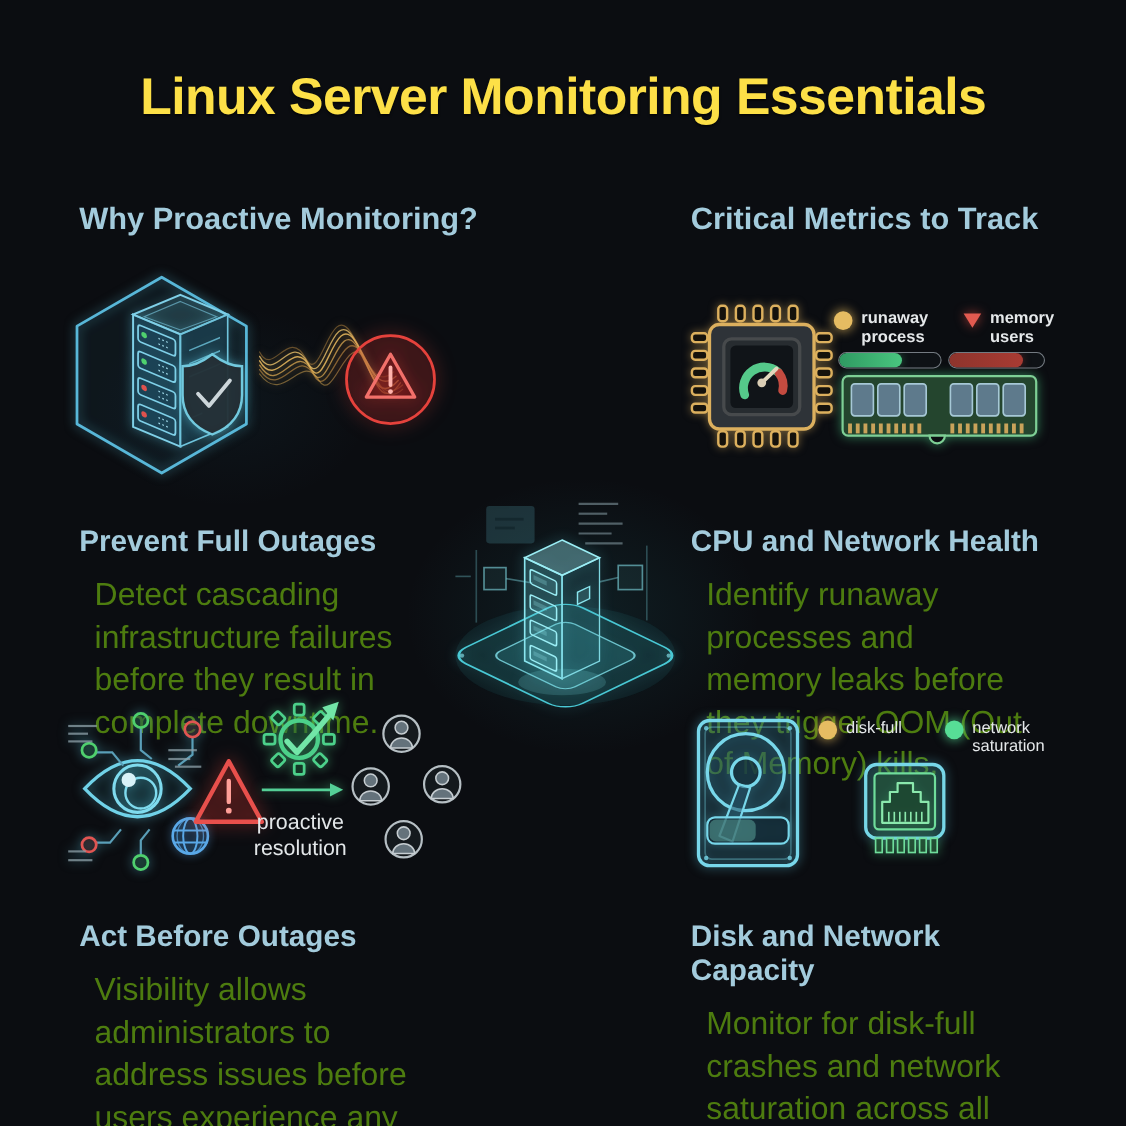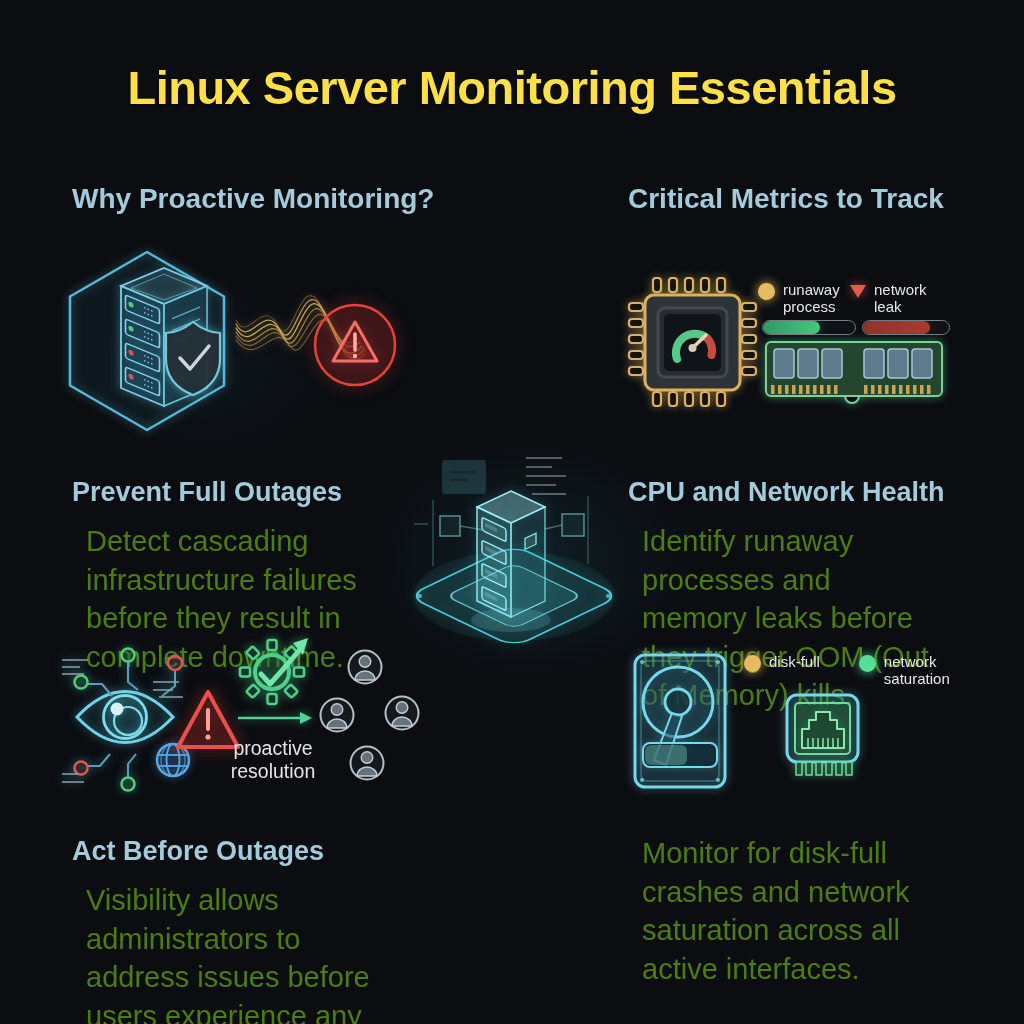--- a/index.html
+++ b/index.html
@@ -173,28 +173,28 @@
           <rect x="287" y="133" width="3.5" height="9"></rect>
         <rect x="294" y="133" width="3.5" height="9"></rect>
           <rect x="301" y="133" width="3.5" height="9"></rect>
         <rect x="308" y="133" width="3.5" height="9"></rect>
           <rect x="315" y="133" width="3.5" height="9"></rect>
       </g>
       <path d="M233,144 a7,7 0 0 0 14,0 z" fill="#0b0d11" stroke="#7ecf95" stroke-width="2"></path>
     </g>
   </svg>
 
-  <div class="legend-row" style="left:758px;top:282px;gap:1px;">
+  <div class="legend-row" style="left:758px;top:282px;gap:27px;font-weight:bold;">
     <div class="legend-item">
       <span class="lm-dot lm-gold"></span>
       <span style="width:66px;">runaway process</span>
     </div>
     <div class="legend-item">
       <span class="lm-tri"></span>
-      <span style="width:62px;">network leak</span>
+      <span style="width:62px;">memory users</span>
     </div>
   </div>
   <div class="bar" style="left:762px;top:320px;width:92px;">
     <div class="bar-fill fill-green" style="width: 62%;"></div>
   </div>
   <div class="bar" style="left:862px;top:320px;width:86px;">
     <div class="bar-fill fill-red" style="width: 78%;"></div>
   </div>
 
   <svg style="left:394px;top:434px;" width="240" height="235" viewBox="0 0 240 235">
@@ -254,20 +254,21 @@
   <div class="sec" style="left:72px;top:820px;width:345px;">
     <h2>Act Before Outages</h2>
     <p>Visibility allows administrators to address issues before users experience any service degradation.</p>
   </div>
 
   <div class="sec" style="left:628px;top:461px;width:322px;">
     <h2>CPU and Network Health</h2>
     <p>Identify runaway processes and memory leaks before they trigger OOM (Out of Memory) kills.</p>
   </div>
   <div class="sec" style="left:628px;top:820px;width:322px;">
+    <h2>Disk and Network Capacity</h2>
     <p>Monitor for disk-full crashes and network saturation across all active interfaces.</p>
   </div>
 
   <svg style="left:50px;top:626px;" width="370" height="185" viewBox="0 0 370 185">
     <g class="gc">
       <path d="M27,91 Q75,40 123,91 Q75,142 27,91 Z" fill="rgba(40,130,160,0.06)" stroke="#70d2e8" stroke-width="3"></path>
       <circle cx="75" cy="91" r="21.5" fill="rgba(60,170,200,0.12)" stroke="#7fdbee" stroke-width="2.8"></circle>
       <circle cx="78" cy="95" r="14" fill="none" stroke="#7fdbee" stroke-width="2.2"></circle>
       <circle cx="67" cy="83" r="6.5" fill="#d8f2f8"></circle>
       <g fill="none" stroke="#5a9fb8" stroke-width="2">

